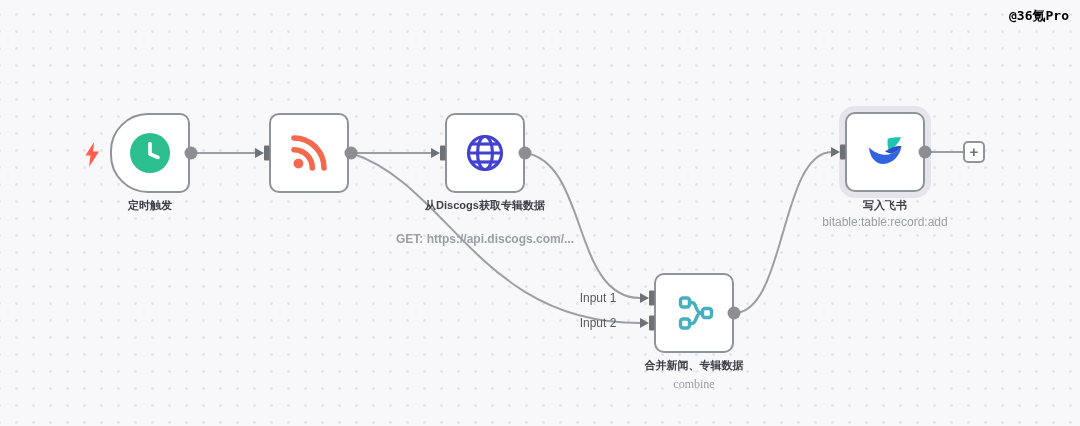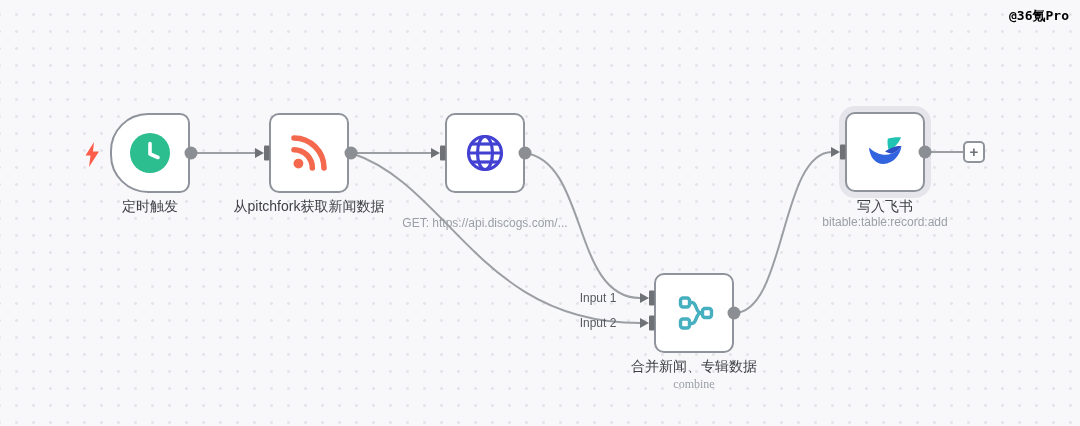--- a/index.html
+++ b/index.html
@@ -16,21 +16,21 @@
     position:absolute;width:80px;height:80px;background:#fff;
     border:2px solid #8F939B;border-radius:10px;
     display:flex;align-items:center;justify-content:center;z-index:2;
   }
   .node.trigger{border-radius:38px 10px 10px 38px;}
   .node.selected{box-shadow:0 0 0 6px #E5E5EB;}
   .node svg{display:block;}
   .labels{position:absolute;left:0;top:0;width:100%;height:100%;z-index:4;pointer-events:none;}
   .node-label{
     position:absolute;transform:translateX(-50%);white-space:nowrap;
-    font-size:14px;font-weight:400;color:#3D3F45;text-align:right;
+    font-size:11px;font-weight:700;color:#3D3F45;text-align:right;
   }
   .node-sub{
     position:absolute;transform:translateX(-50%);white-space:nowrap;
     font-size:12px;font-weight:400;color:#9A9EA6;text-align:center;
   }
   .input-label{
     position:absolute;white-space:nowrap;font-size:12px;color:#565A60;
     text-align:center;width:80px;
   }
   #wires{position:absolute;left:0;top:0;z-index:3;}
@@ -142,22 +142,22 @@
       <path d="M640 318 L649 323 L640 328 Z"></path>
       <rect x="840" y="144.5" width="5.5" height="15" rx="1"></rect>
       <path d="M831 147 L840 152 L831 157 Z"></path>
     </g>
   </svg>
 
   <div class="plus-btn">+</div>
 
   <div class="labels">
     <div class="node-label" style="left:150px;top:198px;">定时触发</div>
-    <div class="node-label" style="left:309px;top:198px;">从pitchfork获取新闻数据</div>
-    <div class="node-sub" style="left:485px;top:216px;">GET: https://api.discogs.com/...</div>
+    <div class="node-label" style="left:485px;top:198px;">从Discogs获取专辑数据</div>
+    <div class="node-sub" style="left:485px;top:232px;font-weight:bold;">GET: https://api.discogs.com/...</div>
     <div class="node-label" style="left:694px;top:358px;">合并新闻、专辑数据</div>
     <div class="node-sub" style="left:694px;top:377px;font-family:Liberation Serif, serif;">combine</div>
     <div class="node-label" style="left:885px;top:198px;">写入飞书</div>
     <div class="node-sub" style="left:885px;top:215px;">bitable:table:record:add</div>
     <div class="input-label" style="left:558px;top:291px;">Input 1</div>
     <div class="input-label" style="left:558px;top:316px;">Input 2</div>
   </div>
 
   <div class="watermark">@36氪Pro</div>
 </div>

